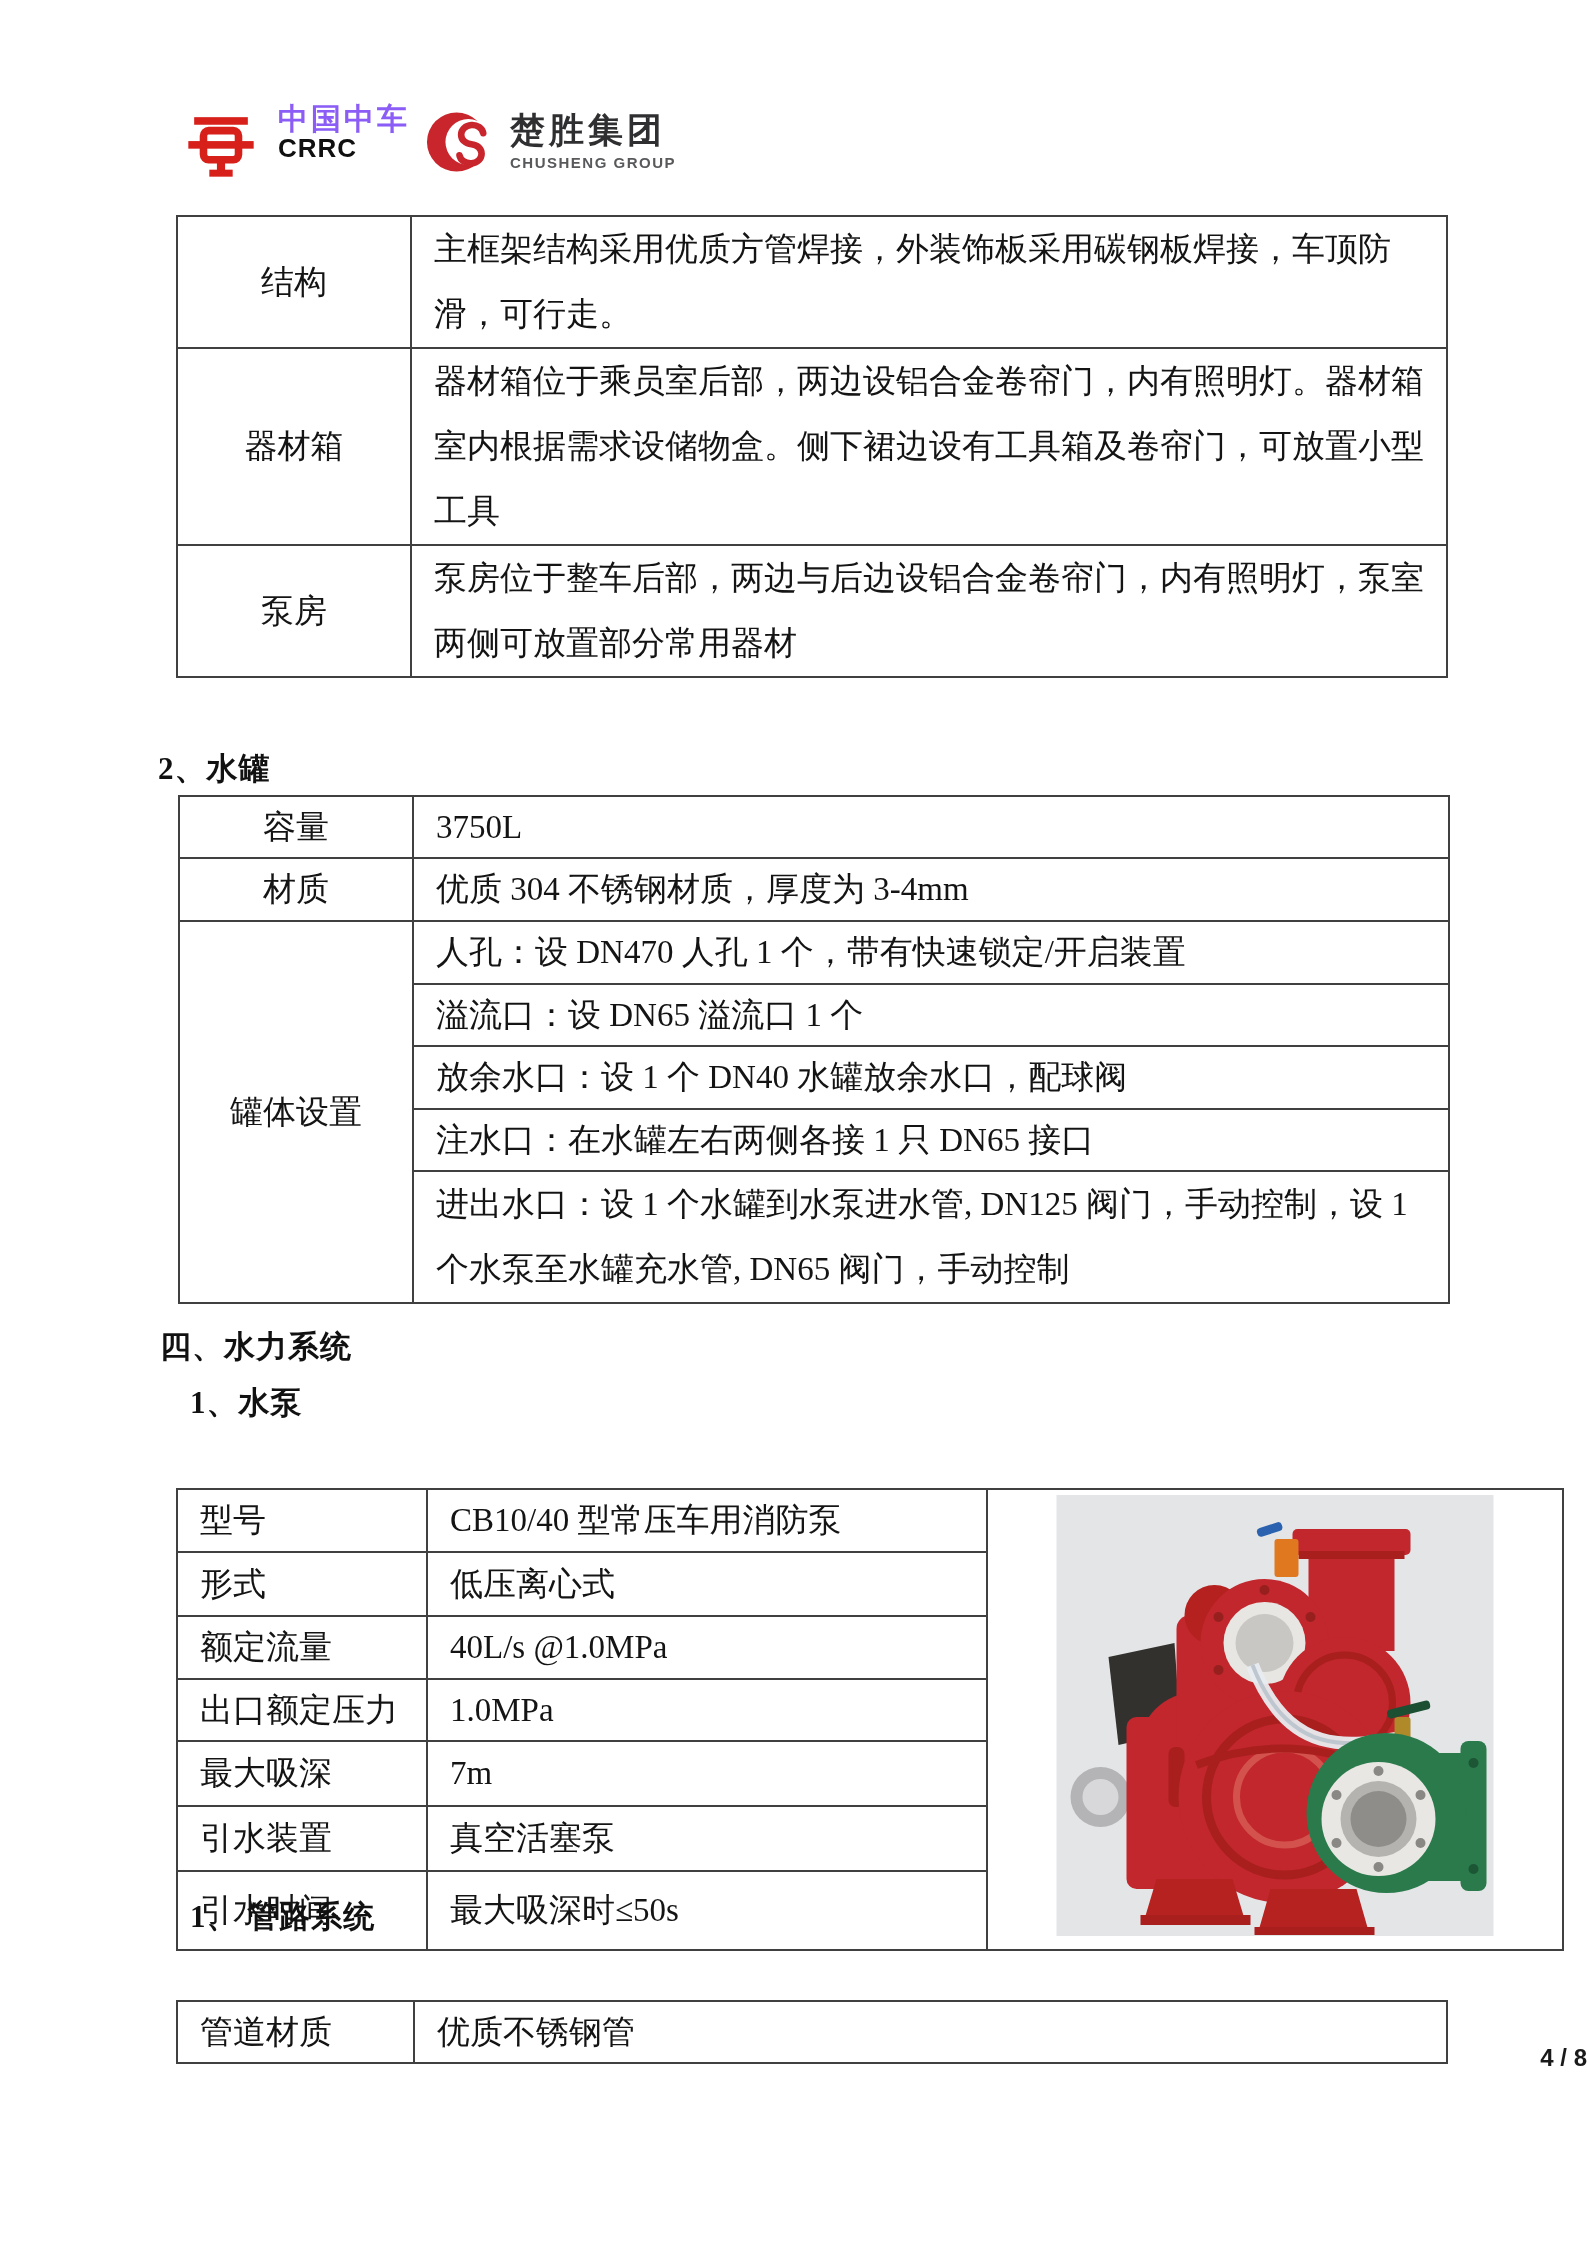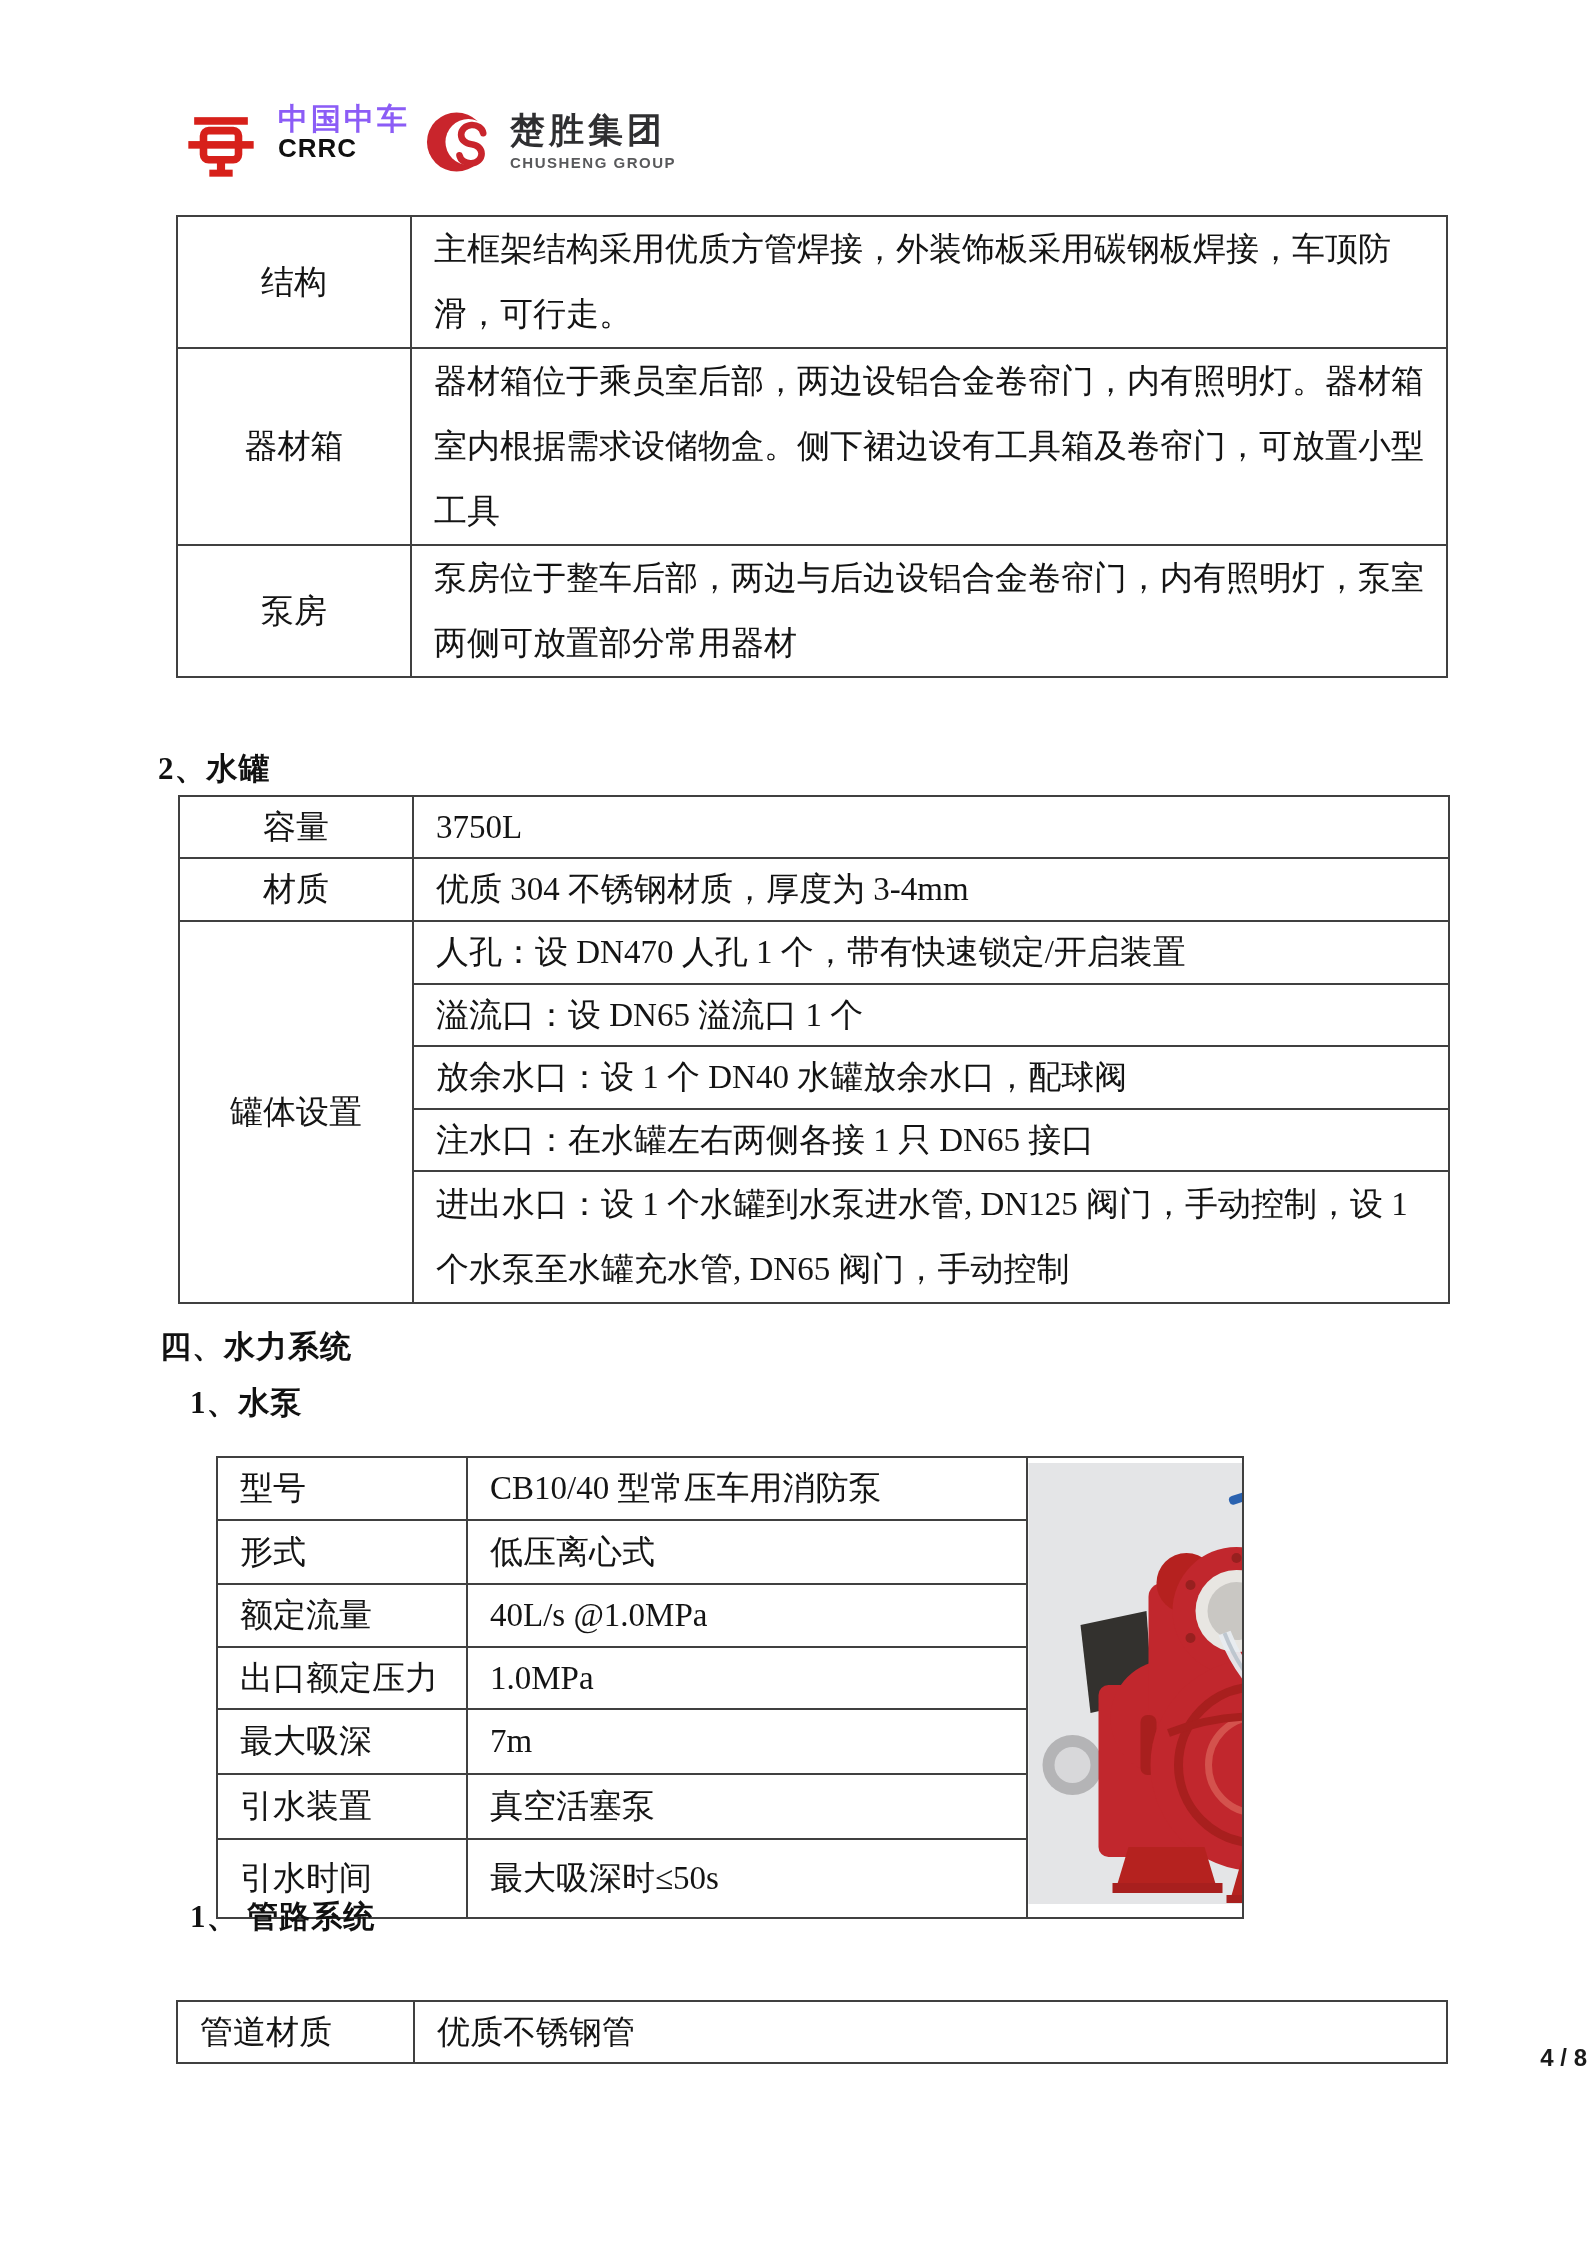--- a/index.html
+++ b/index.html
@@ -22,21 +22,21 @@
   table.spec{border-collapse:collapse;table-layout:fixed;position:absolute;background:#fff;}
   table.spec td{border:2px solid #404040;font-size:33px;color:#141414;overflow:hidden;}
   td.lbl{text-align:center;vertical-align:middle;padding:0 20px;}
   td.lbl-left{text-align:left;vertical-align:middle;padding:0 0 0 22px;}
   td.val{text-align:left;vertical-align:middle;padding:0 14px 0 22px;}
   .ml{line-height:65px;}
   .ml-lbl{line-height:64px;}
   
   #tbl-body{left:176px;top:215px;width:1272px;}
   #tbl-tank{left:178px;top:795px;width:1272px;}
-  #tbl-pump{left:176px;top:1456px;width:1028px;margin-left:40px;}
+  #tbl-pump{left:176px;top:1488px;width:1388px;}
   #tbl-pipe{left:176px;top:1952px;width:1272px;margin-top:48px;}
   .photo-cell{padding:0 !important;vertical-align:middle;text-align:center;background:#fff;}
   .photo-wrap{display:inline-block;width:438px;height:441px;}
   
   .heading{position:absolute;font-weight:bold;font-size:31px;color:#111;letter-spacing:1px;
            font-family:"Liberation Serif","DejaVu Serif",serif;}
   #h-tank{left:158px;top:748px;}
   #h-hydraulic{left:160px;top:1326px;}
   #h-pump{left:190px;top:1382px;}
   #h-pipe{left:190px;top:1896px;}

